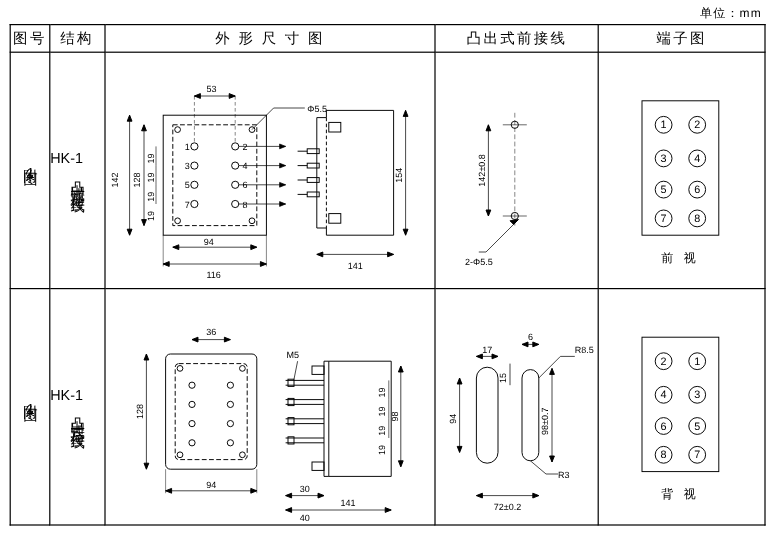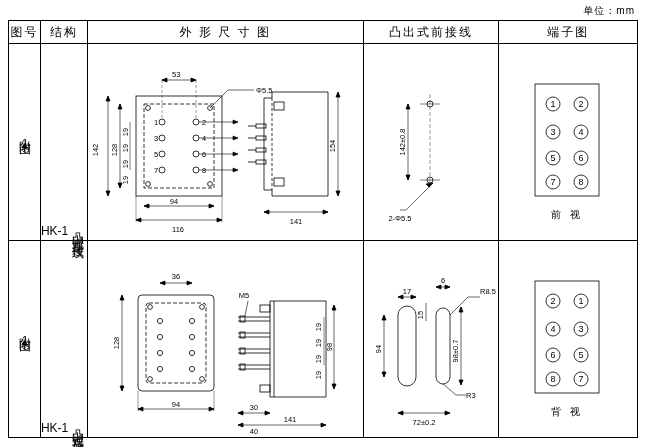--- a/index.html
+++ b/index.html
@@ -9,21 +9,21 @@
   table.main{position:absolute;left:8px;top:20px;border-collapse:collapse;width:630px;height:418px;}
   table.main th,table.main td{border:1px solid #000;padding:0;text-align:center;vertical-align:middle;}
   table.main th{font-weight:normal;font-size:12px;height:22px;letter-spacing:2px;}
   .colA{width:34px;}
   .colB{width:48px;}
   .colC{width:275px;margin-left:36px;}
   .colD{width:135px;}
   .colE{width:138px;}
   .vtext{font-size:12px;line-height:15px;writing-mode:vertical-rl;text-orientation:upright;letter-spacing:3px;margin:0 auto;}
   .model{font-size:12px;margin-bottom:2px;}
-  .structcell{display:flex;flex-direction:row;align-items:flex-end;justify-content:center;height:100%;}
+  .structcell{display:flex;flex-direction:column;align-items:flex-start;justify-content:center;height:100%;}
   svg{display:block;}
   .lbl{font-size:7.5px;font-family:"Liberation Sans",sans-serif;}
   .termnum{font-size:9px;}
   .viewlbl{font-size:10px;letter-spacing:3px;}
   .fig{position:relative;}
 </style>
 </head>
 <body>
 
 <div id="root">

